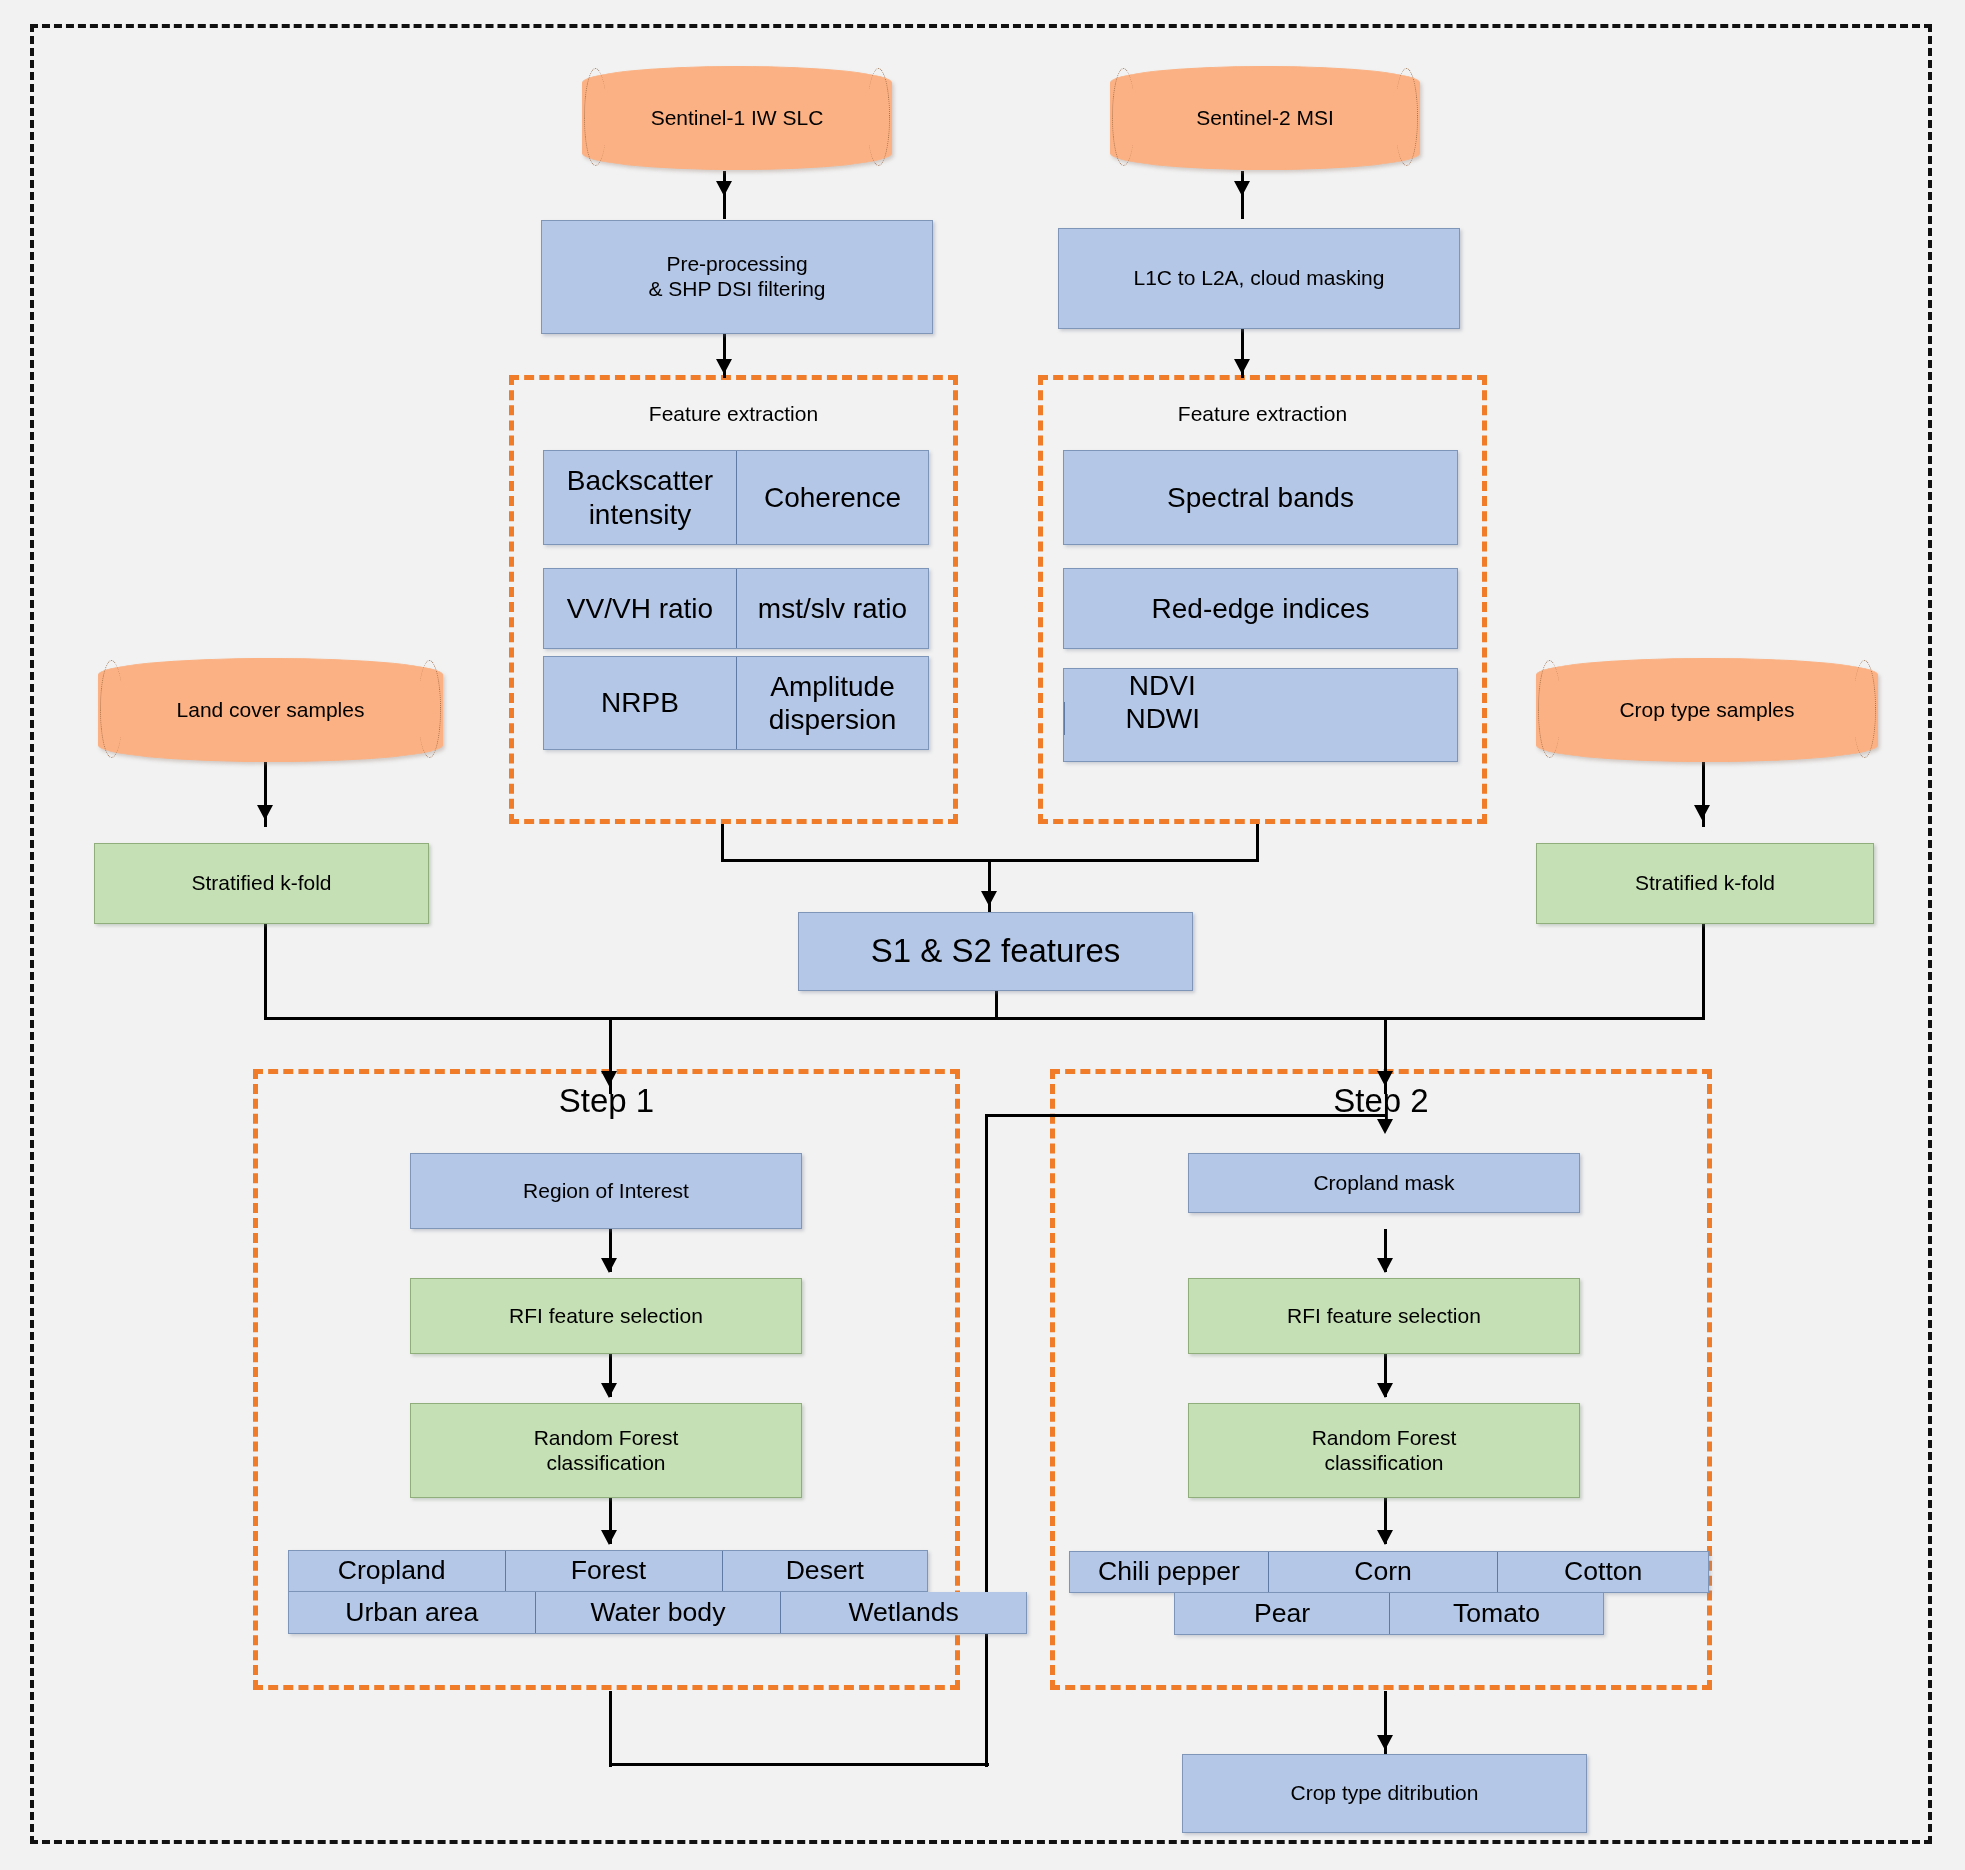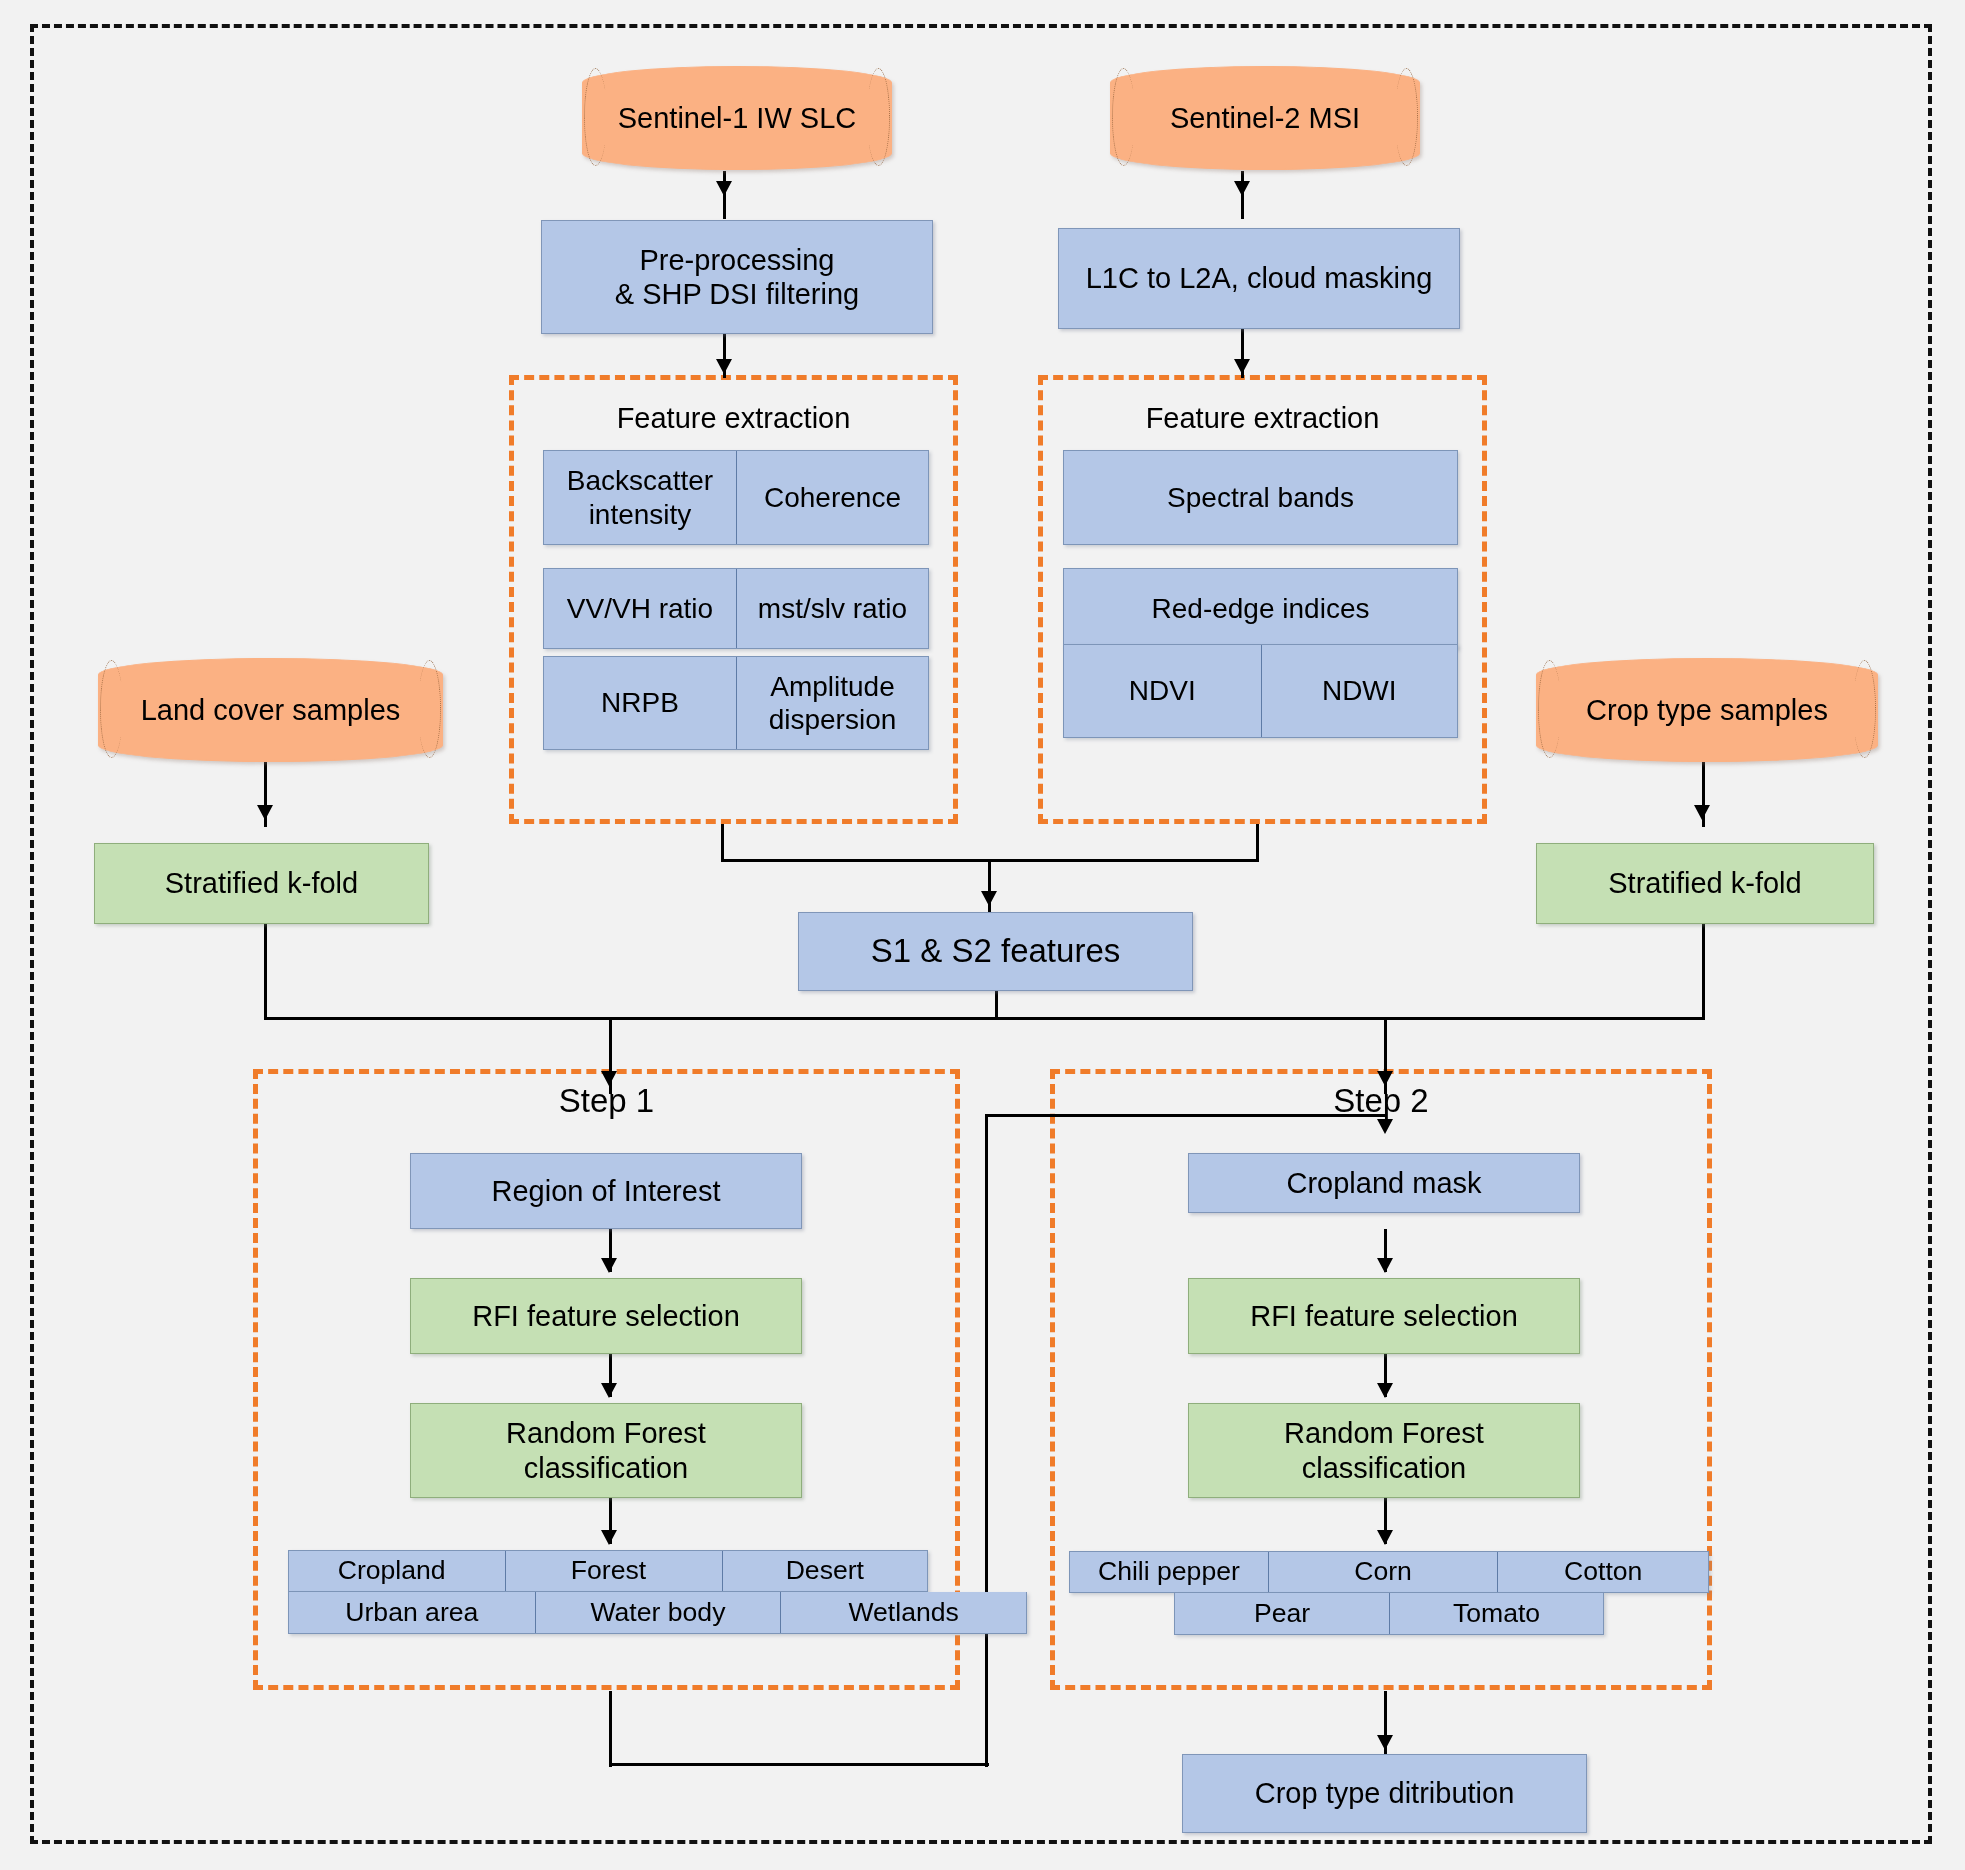--- a/index.html
+++ b/index.html
@@ -145,21 +145,21 @@
     justify-content: center;
     text-align: center;
     color: #000;
     box-sizing: border-box;
     white-space: pre-line;
     line-height: 1.18;
   }
   .cellrow > .cell + .cell { border-left: 1.3px solid #5e7ba6; }
   .fs42 { font-size: 26.6px; }
   .fs44 { font-size: 28px; }
-  .fs46 { font-size: 29px; }
+  .fs46 { font-size: 21px; }
   .fs52 { font-size: 33px; }
 </style>
 </head>
 <body>
 
 <div id="canvas">
 
   <div class="outer-frame"></div>
 
   <div class="cylinder fs46" style="left:582px; top:66px; width:310px; height:104px;">
@@ -215,21 +215,21 @@
   <div class="group-title fs46" style="left:1038px; top:402px; width:449px;">Feature extraction</div>
 
   <div class="cellrow" style="left:1063px; top:450px; width:395px; height:95px;">
     <div class="cell fs44" style="width:100%;">Spectral bands</div>
   </div>
 
   <div class="cellrow" style="left:1063px; top:568px; width:395px; height:81px;">
     <div class="cell fs44" style="width:100%;">Red-edge indices</div>
   </div>
 
-  <div class="cellrow" style="left:1063px; top:644px; width:395px; height:94px;">
+  <div class="cellrow" style="left:1063px; top:668px; width:395px; height:94px;flex-direction:column;">
     <div class="cell fs44" style="width:50%;">NDVI</div>
     <div class="cell fs44" style="width:50%;">NDWI</div>
   </div>
 
   <div class="ln ln-v" style="left:721px; top:824px; height:38px;"></div>
   <div class="ln ln-v" style="left:1256px; top:824px; height:38px;"></div>
   <div class="ln ln-h" style="left:721px; top:859px; width:538px;"></div>
   <div class="ln ln-v" style="left:988px; top:859px; height:56px;"></div>
   <div class="arrowhead" style="left:981px; top:891px;"></div>
 

